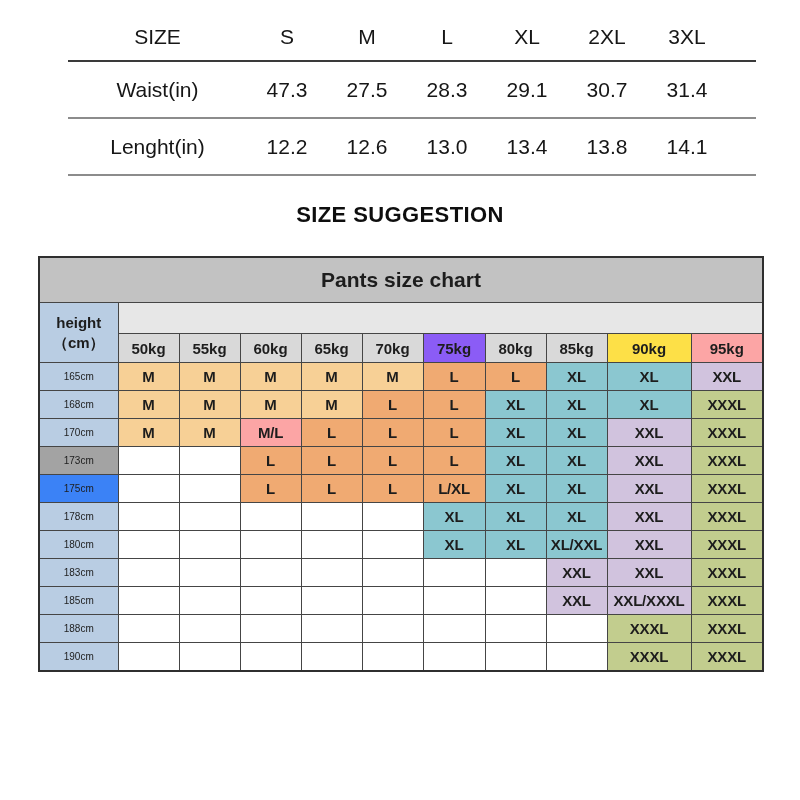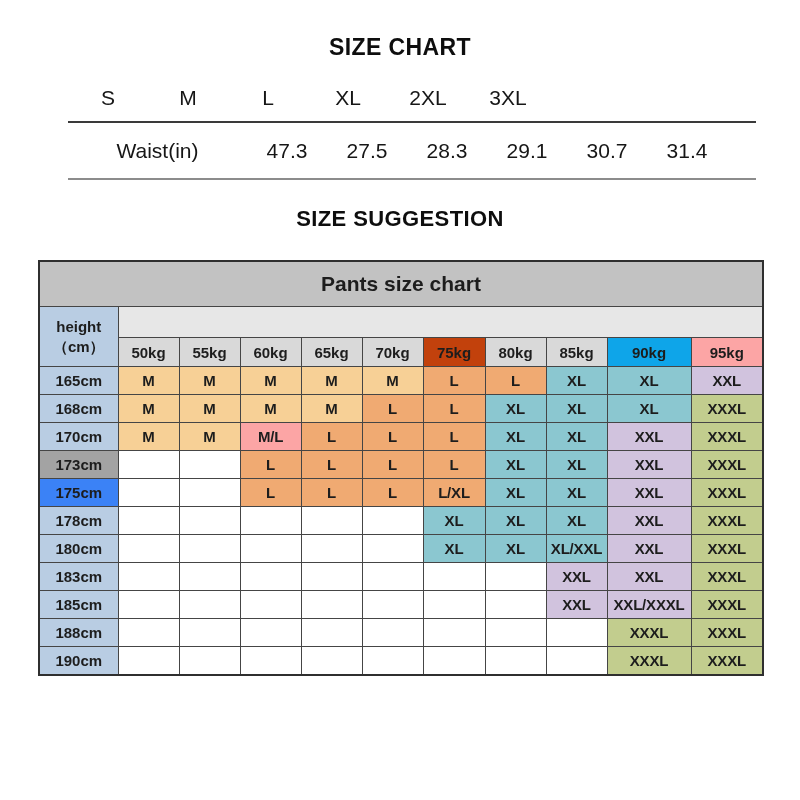--- a/index.html
+++ b/index.html
@@ -49,47 +49,56 @@
     vertical-align: middle;
     padding: 0;
     overflow: hidden;
     white-space: nowrap;
     color: #1d1d1d;
   }
   .pants-title-cell { height: 44px; font-size: 21px; font-weight: 700; color: #1a1a1a; }
   .strip-cell { height: 30px; }
   .corner-cell { font-size: 15px; font-weight: 600; line-height: 1.3; color: #222; }
   .kg-cell { height: 28px; font-size: 15px; font-weight: 700; }
-  .h-label { height: 27px; font-size: 15px; font-weight: 700; }
+  .h-label { height: 27px; font-size: 10px; font-weight: 400; }
   .s-cell { height: 27px; font-size: 15px; font-weight: 700; letter-spacing: -0.2px; }
 </style>
 </head>
 <body>
 
 <div class="page">
 
-  <h1 class="chart-title">SIZE CHART</h1>
 
   <div class="measure" id="measure-table">
       <div class="m-row head">
+        <div class="m-cell m-label">SIZE</div>
         <div class="m-cell m-val">S</div>
         <div class="m-cell m-val">M</div>
         <div class="m-cell m-val">L</div>
         <div class="m-cell m-val">XL</div>
         <div class="m-cell m-val">2XL</div>
         <div class="m-cell m-val">3XL</div>
       </div>
       <div class="m-row data">
         <div class="m-cell m-label">Waist(in)</div>
         <div class="m-cell m-val">47.3</div>
         <div class="m-cell m-val">27.5</div>
         <div class="m-cell m-val">28.3</div>
         <div class="m-cell m-val">29.1</div>
         <div class="m-cell m-val">30.7</div>
         <div class="m-cell m-val">31.4</div>
+      </div>
+      <div class="m-row data">
+        <div class="m-cell m-label">Lenght(in)</div>
+        <div class="m-cell m-val">12.2</div>
+        <div class="m-cell m-val">12.6</div>
+        <div class="m-cell m-val">13.0</div>
+        <div class="m-cell m-val">13.4</div>
+        <div class="m-cell m-val">13.8</div>
+        <div class="m-cell m-val">14.1</div>
       </div>
     </div>
 
   <h2 class="suggest-title">SIZE SUGGESTION</h2>
 
   <table class="pants">
     <colgroup id="pants-cols">
         <col style="width: 79px;">
         <col style="width: 61px;">
         <col style="width: 61px;">
@@ -112,24 +121,24 @@
           <span>（cm）</span>
         </th>
         <td class="strip-cell" colspan="10" id="strip-cell" style="background: rgb(231, 231, 231);"></td>
       </tr>
       <tr id="kg-row">
           <th class="kg-cell" style="background: rgb(217, 217, 217);">50kg</th>
           <th class="kg-cell" style="background: rgb(217, 217, 217);">55kg</th>
           <th class="kg-cell" style="background: rgb(217, 217, 217);">60kg</th>
           <th class="kg-cell" style="background: rgb(217, 217, 217);">65kg</th>
           <th class="kg-cell" style="background: rgb(217, 217, 217);">70kg</th>
-          <th class="kg-cell" style="background: #c2410c;">75kg</th>
+          <th class="kg-cell" style="background: #8b5cf6;">75kg</th>
           <th class="kg-cell" style="background: rgb(217, 217, 217);">80kg</th>
           <th class="kg-cell" style="background: rgb(217, 217, 217);">85kg</th>
-          <th class="kg-cell" style="background: #0ea5e9;">90kg</th>
+          <th class="kg-cell" style="background: #fde047;">90kg</th>
           <th class="kg-cell" style="background: #fca5a5;">95kg</th>
         </tr>
     </thead>
     <tbody id="pants-body">
         <tr>
           <td class="h-label" style="background: rgb(185, 205, 227);">165cm</td>
           <td class="s-cell" style="background: rgb(247, 208, 150);">M</td>
           <td class="s-cell" style="background: rgb(247, 208, 150);">M</td>
           <td class="s-cell" style="background: rgb(247, 208, 150);">M</td>
           <td class="s-cell" style="background: rgb(247, 208, 150);">M</td>

